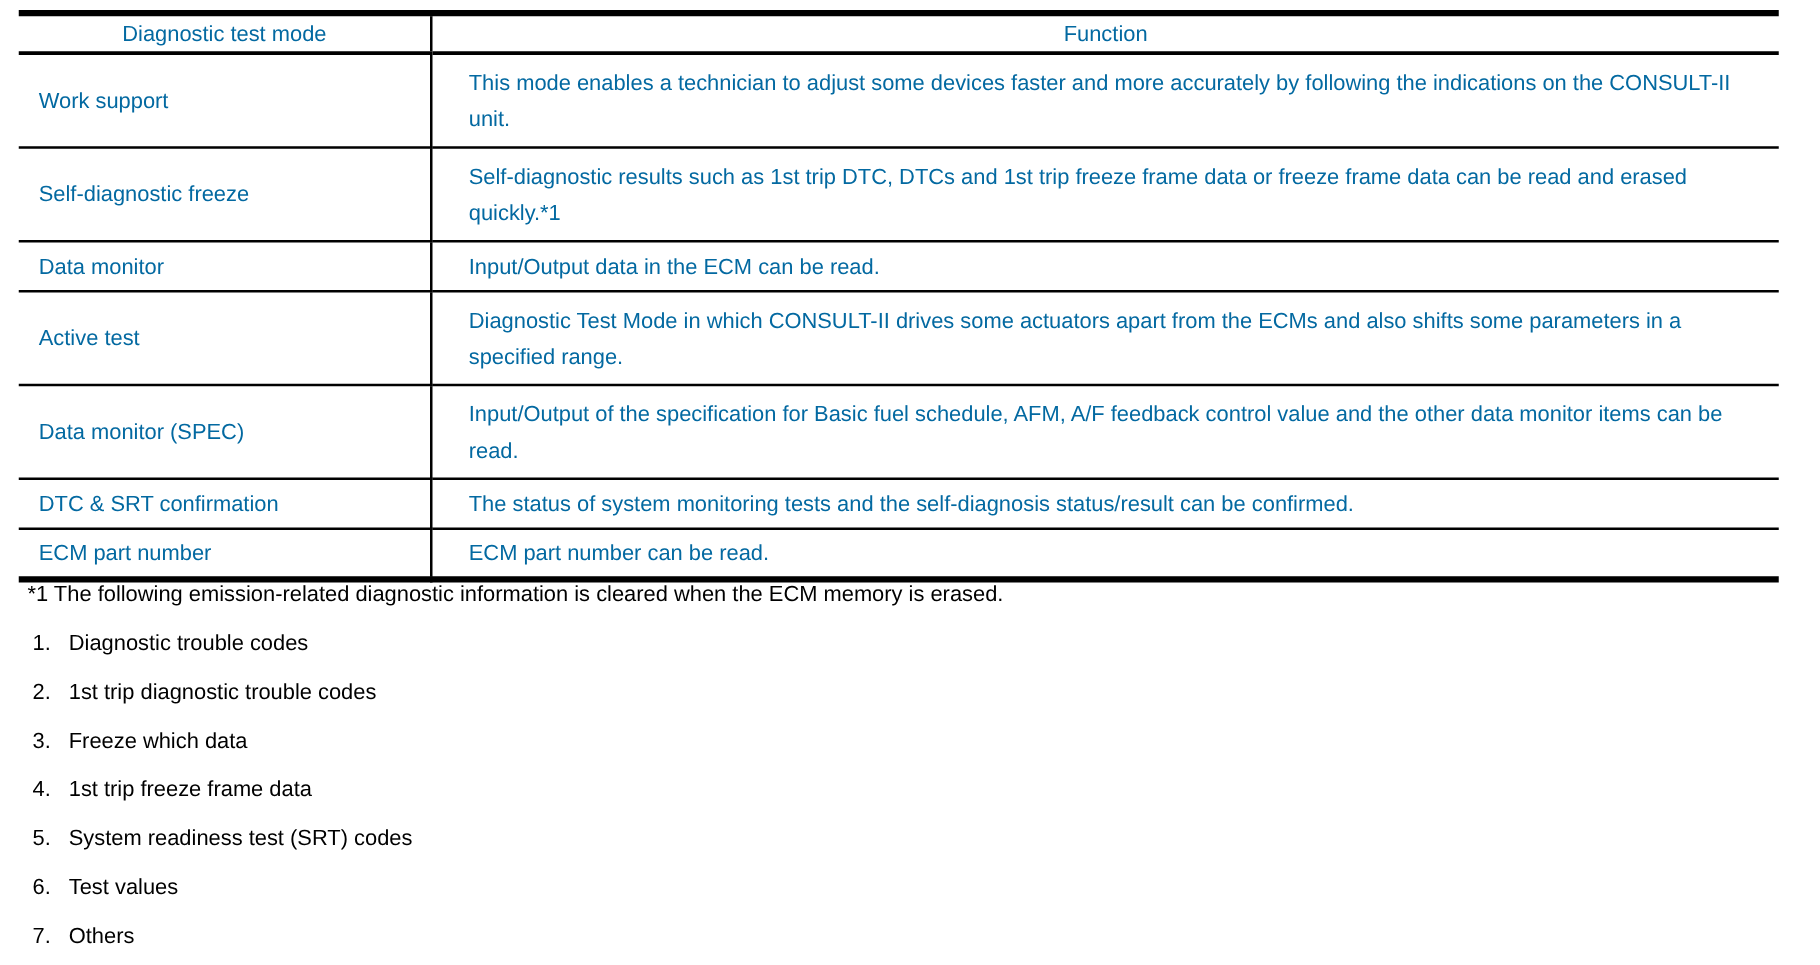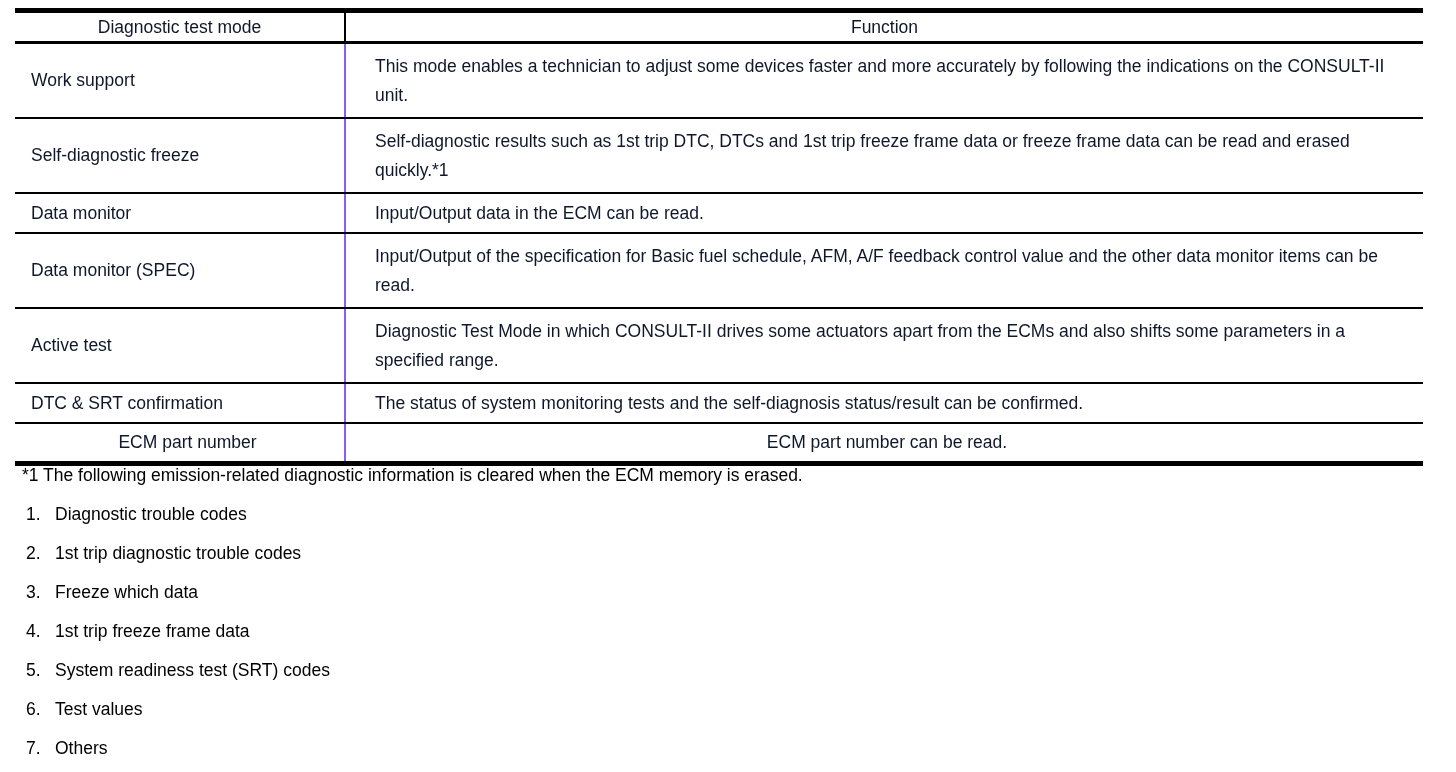--- a/index.html
+++ b/index.html
@@ -19,50 +19,50 @@
     padding-top: 8px;
     padding-left: 15px;
   }
   table.diag {
     border-collapse: collapse;
     width: 1408px;
     table-layout: fixed;
     border-top: 5px solid #000;
     border-bottom: 5px solid #000;
     font-size: 17.5px;
-    color: #0f172a;
+    color: #0369a1;
   }
   table.diag col.c-mode { width: 330px; }
   table.diag thead th {
     font-weight: normal;
     text-align: center;
     vertical-align: middle;
     height: 28px;
     border-bottom: 3px solid #000;
     padding: 0;
   }
   table.diag thead th:first-child { border-right: 2px solid #000; }
   table.diag tbody td {
     vertical-align: middle;
     padding: 0;
     border-bottom: 2px solid #000;
   }
   table.diag tbody tr:last-child td { border-bottom: none; }
   table.diag tbody td.mode-cell {
-    border-right: 2px solid #8b5cf6;
+    border-right: 2px solid #000000;
     padding-left: 16px;
   }
   table.diag tbody td.func-cell {
     padding-left: 29px;
     padding-right: 24px;
     line-height: 29px;
   }
   tr.row-2line td { height: 73px; }
   tr.row-1line td { height: 38px; }
-  tr.row-last  td { height: 37px; text-align: center; }
+  tr.row-last  td { height: 37px; }
 
   .notes {
     margin-left: -3px;
     padding-left: 10px;
     font-size: 17.5px;
   }
   .footnote-line {
     margin-top: 0;
     line-height: 18px;
   }
@@ -103,26 +103,26 @@
         </tr>
         <tr class="row-2line">
           <td class="mode-cell">Self-diagnostic freeze</td>
           <td class="func-cell">Self-diagnostic results such as 1st trip DTC, DTCs and 1st trip freeze frame data or freeze frame data can be read and erased quickly.*1</td>
         </tr>
         <tr class="row-1line">
           <td class="mode-cell">Data monitor</td>
           <td class="func-cell">Input/Output data in the ECM can be read.</td>
         </tr>
         <tr class="row-2line">
+          <td class="mode-cell">Active test</td>
+          <td class="func-cell">Diagnostic Test Mode in which CONSULT-II drives some actuators apart from the ECMs and also shifts some parameters in a specified range.</td>
+        </tr>
+        <tr class="row-2line">
           <td class="mode-cell">Data monitor (SPEC)</td>
           <td class="func-cell">Input/Output of the specification for Basic fuel schedule, AFM, A/F feedback control value and the other data monitor items can be read.</td>
-        </tr>
-        <tr class="row-2line">
-          <td class="mode-cell">Active test</td>
-          <td class="func-cell">Diagnostic Test Mode in which CONSULT-II drives some actuators apart from the ECMs and also shifts some parameters in a specified range.</td>
         </tr>
         <tr class="row-1line">
           <td class="mode-cell">DTC &amp; SRT confirmation</td>
           <td class="func-cell">The status of system monitoring tests and the self-diagnosis status/result can be confirmed.</td>
         </tr>
         <tr class="row-last">
           <td class="mode-cell">ECM part number</td>
           <td class="func-cell">ECM part number can be read.</td>
         </tr>
       </tbody>

